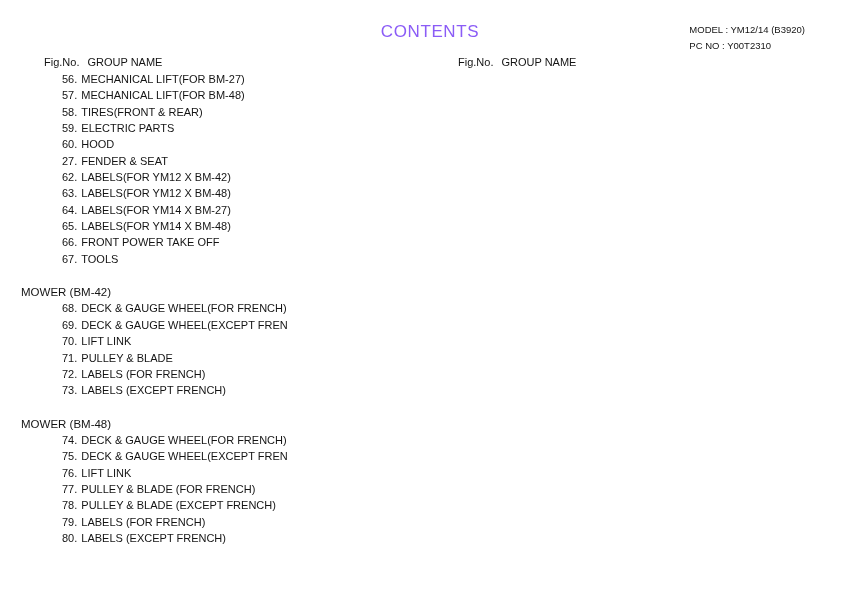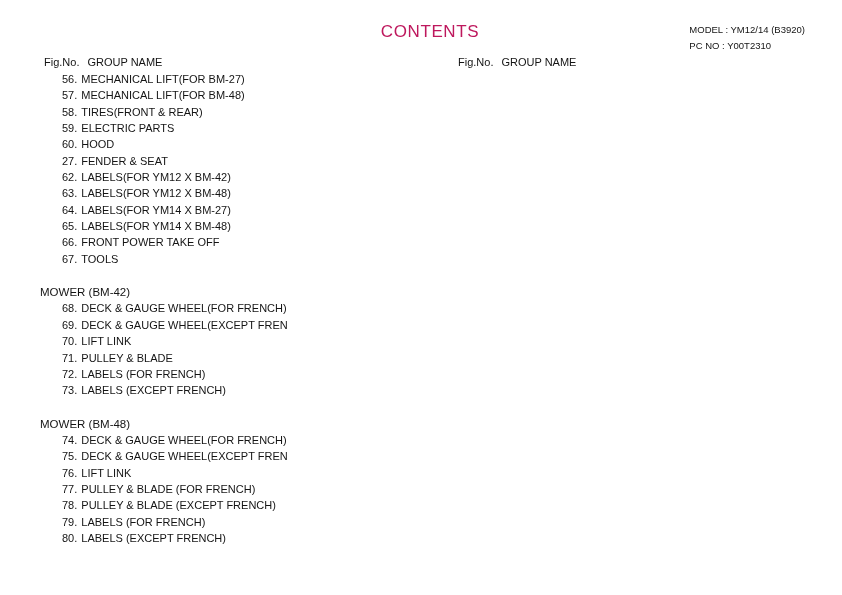--- a/index.html
+++ b/index.html
@@ -22,21 +22,21 @@
   }
   .title {
     position: absolute;
     top: 22px;
     left: 0;
     right: 0;
     text-align: center;
     padding-left: 18px;
     font-size: 17px;
     letter-spacing: 0.6px;
-    color: #be185d;
+    color: #8b5cf6;
   }
   .doc-info {
     position: absolute;
     top: 22px;
     right: 37px;
     text-align: left;
     font-size: 9.5px;
     line-height: 15.5px;
     color: #141414;
   }
@@ -63,21 +63,21 @@
     line-height: 16.35px;
     white-space: nowrap;
   }
   .row .num {
     display: inline-block;
     min-width: 14px;
     margin-right: 4px;
   }
   .section-heading {
     margin-top: 17px;
-    padding-left: 40px;
+    padding-left: 21px;
     line-height: 16.35px;
     font-size: 11.5px;
     white-space: nowrap;
   }
 </style>
 </head>
 <body>
 
 <div class="page">
 

